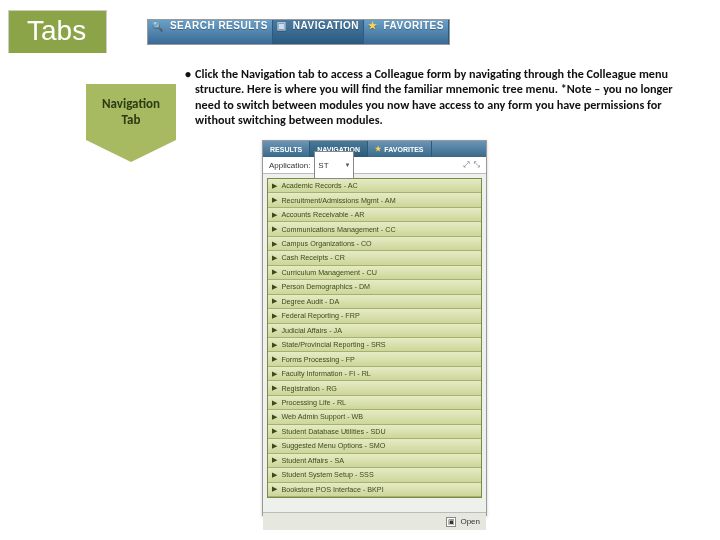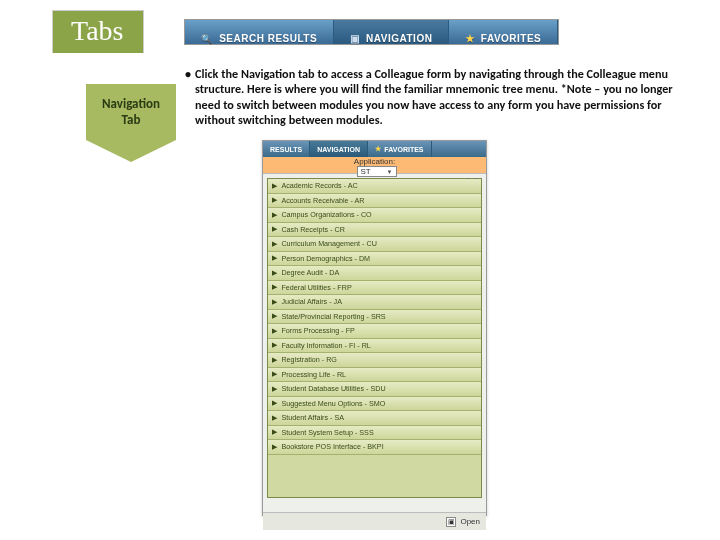--- a/index.html
+++ b/index.html
@@ -2,30 +2,30 @@
 <html><head>
 <meta charset="utf-8">
 <style>
   * { box-sizing: border-box; margin: 0; padding: 0; }
   body { font-family: Arial, sans-serif; background: #fff; width: 720px; height: 540px; position: relative; overflow: hidden; }
 
   
   .header-row { display: flex; align-items: center; gap: 0; padding: 10px 0 0 8px; }
   .tabs-badge {
     background: #8ca448; color: #fff; font-size: 28px; font-weight: 400;
-    padding: 4px 20px 6px 18px; font-family: Liberation Serif, serif;
-    border: 1px solid #ccc; border-bottom: none; margin-left: 44px;
+    padding: 4px 20px 6px 18px; font-family: Liberation Sans, sans-serif;
+    border: 1px solid #ccc; border-bottom: none;
   }
   .tab-strip {
     display: flex; align-items: stretch; height: 26px; margin-left: 40px;
     border: 1px solid #999; background: linear-gradient(#f5f5f5,#d5d5d5);
     font-size: 10px; font-weight: bold; color: #333; letter-spacing: 0.5px;
   }
   .tab-strip .tabx {
-    display: flex; align-items: flex-end; padding: 0 16px;
+    display: flex; align-items: flex-start; padding: 0 4px;
     background: linear-gradient(#6aa0c8,#3a6a95); color: #fff;
     border-right: 1px solid #2a5a80; text-shadow: 0 1px 0 rgba(0,0,0,.3);
     position: relative;
   }
   .tab-strip .tabx .ico { display:inline-block; margin-right:6px; font-size:10px; color:#ffd54a; }
   .tab-strip .tabx.search .ico { color:#fff; }
   .tab-strip .tabx.nav { background: linear-gradient(#4a7aa0,#2a5a80); }
   .tab-strip .tabx.fav .ico::before { content:"★"; }
   .tab-strip .tabx.search .ico::before { content:"🔍"; font-size:9px;}
   .tab-strip .tabx.nav .ico::before { content:"▣"; color:#cde; }
@@ -59,25 +59,25 @@
     border: 1px solid #999; background: #eef0eb; font-size: 8px; box-shadow: 0 1px 3px rgba(0,0,0,.2);
   }
   .app-tabs {
     display:flex; height:16px; background: linear-gradient(#6a95b8,#3a6a8a);
     color:#fff; font-size:7px; font-weight:bold; align-items:stretch;
   }
   .app-tabs .atab{display:flex;align-items:center;padding:0 7px;border-right:1px solid #2a5a78;}
   .app-tabs .atab.active{background:linear-gradient(#4a7a9a,#2a5a78);}
   .app-tabs .atab .aico{margin-right:3px;font-size:7px;color:#ffd54a;}
   .app-bar {
-    display:flex; align-items:center; height:17px; padding:0 6px; background:#fdba74;
-    border-bottom:1px solid #bbb; font-size:8px; color:#333;flex-direction:column;
+    display:flex; align-items:center; height:17px; padding:0 6px; background:#ffffff;
+    border-bottom:1px solid #bbb; font-size:8px; color:#333;
   }
   .app-bar .sel {
-    margin-left:4px; width:40px; height:20px; background:#fff; border:1px solid #888;
+    margin-left:4px; width:40px; height:28px; background:#fff; border:1px solid #888;
     display:flex; align-items:center; padding:0 3px; font-size:8px; justify-content:space-between;
   }
   .app-bar .sel .sc{ font-size:6px; color:#555;}
   .app-bar .right-icons{margin-left:auto; display:flex; gap:4px; color:#667;}
   .menu-list {
     background:#d1d9a2; border:1px solid #7a8a4a; margin:4px; height:320px;
     overflow:hidden; display:flex; flex-direction:column;
   }
   .menu-item{
     display:flex; align-items:center; height:14.5px; padding:0 4px;
@@ -154,45 +154,53 @@
       <span>⤡</span>
     </span>
   </div>
   <div class="menu-list" id="menu-list">
       <div class="menu-item">
         <span class="tri">▶</span>
         <span>Academic Records - AC</span>
       </div>
       <div class="menu-item">
         <span class="tri">▶</span>
+        <span>Recruitment/Admissions Mgmt - AM</span>
+      </div>
+      <div class="menu-item">
+        <span class="tri">▶</span>
         <span>Accounts Receivable - AR</span>
       </div>
       <div class="menu-item">
         <span class="tri">▶</span>
+        <span>Communications Management - CC</span>
+      </div>
+      <div class="menu-item">
+        <span class="tri">▶</span>
         <span>Campus Organizations - CO</span>
       </div>
       <div class="menu-item">
         <span class="tri">▶</span>
         <span>Cash Receipts - CR</span>
       </div>
       <div class="menu-item">
         <span class="tri">▶</span>
         <span>Curriculum Management - CU</span>
       </div>
       <div class="menu-item">
         <span class="tri">▶</span>
         <span>Person Demographics - DM</span>
       </div>
       <div class="menu-item">
         <span class="tri">▶</span>
         <span>Degree Audit - DA</span>
       </div>
       <div class="menu-item">
         <span class="tri">▶</span>
-        <span>Federal Utilities - FRP</span>
+        <span>Federal Reporting - FRP</span>
       </div>
       <div class="menu-item">
         <span class="tri">▶</span>
         <span>Judicial Affairs - JA</span>
       </div>
       <div class="menu-item">
         <span class="tri">▶</span>
         <span>State/Provincial Reporting - SRS</span>
       </div>
       <div class="menu-item">
@@ -203,20 +211,24 @@
         <span class="tri">▶</span>
         <span>Faculty Information - FI - RL</span>
       </div>
       <div class="menu-item">
         <span class="tri">▶</span>
         <span>Registration - RG</span>
       </div>
       <div class="menu-item">
         <span class="tri">▶</span>
         <span>Processing Life - RL</span>
+      </div>
+      <div class="menu-item">
+        <span class="tri">▶</span>
+        <span>Web Admin Support - WB</span>
       </div>
       <div class="menu-item">
         <span class="tri">▶</span>
         <span>Student Database Utilities - SDU</span>
       </div>
       <div class="menu-item">
         <span class="tri">▶</span>
         <span>Suggested Menu Options - SMO</span>
       </div>
       <div class="menu-item">

